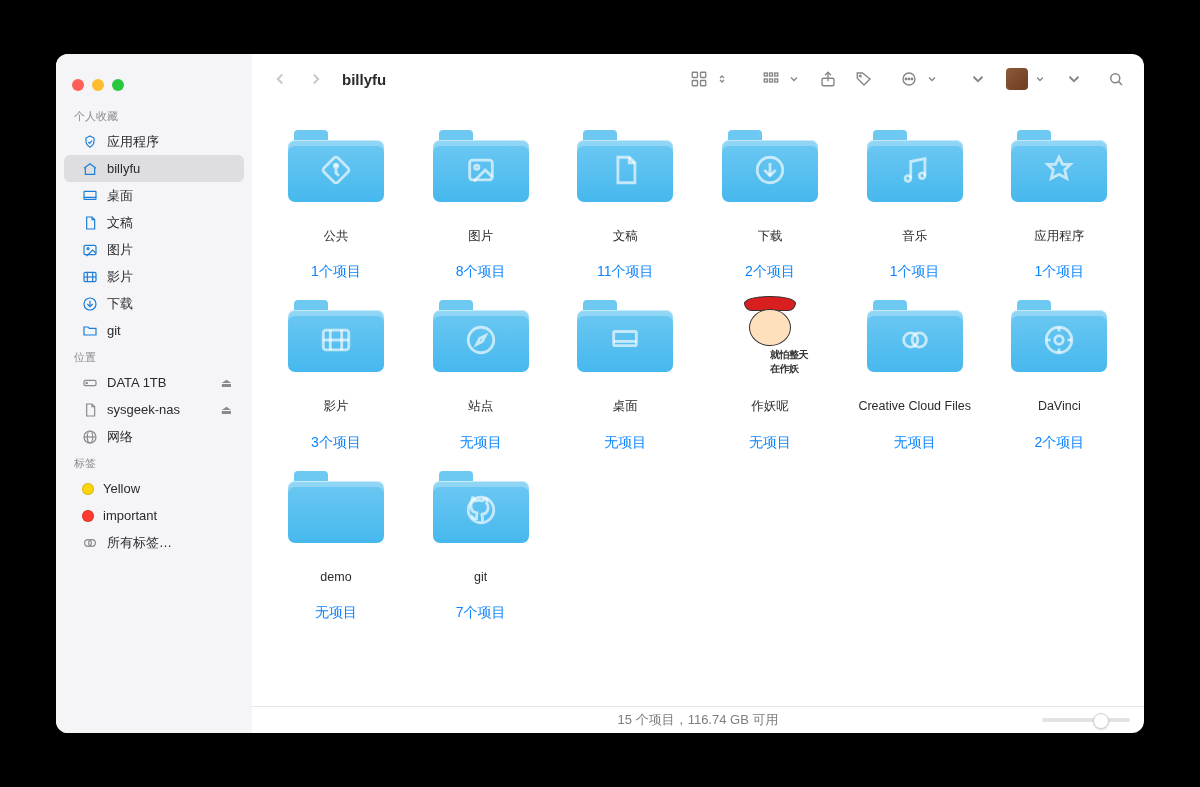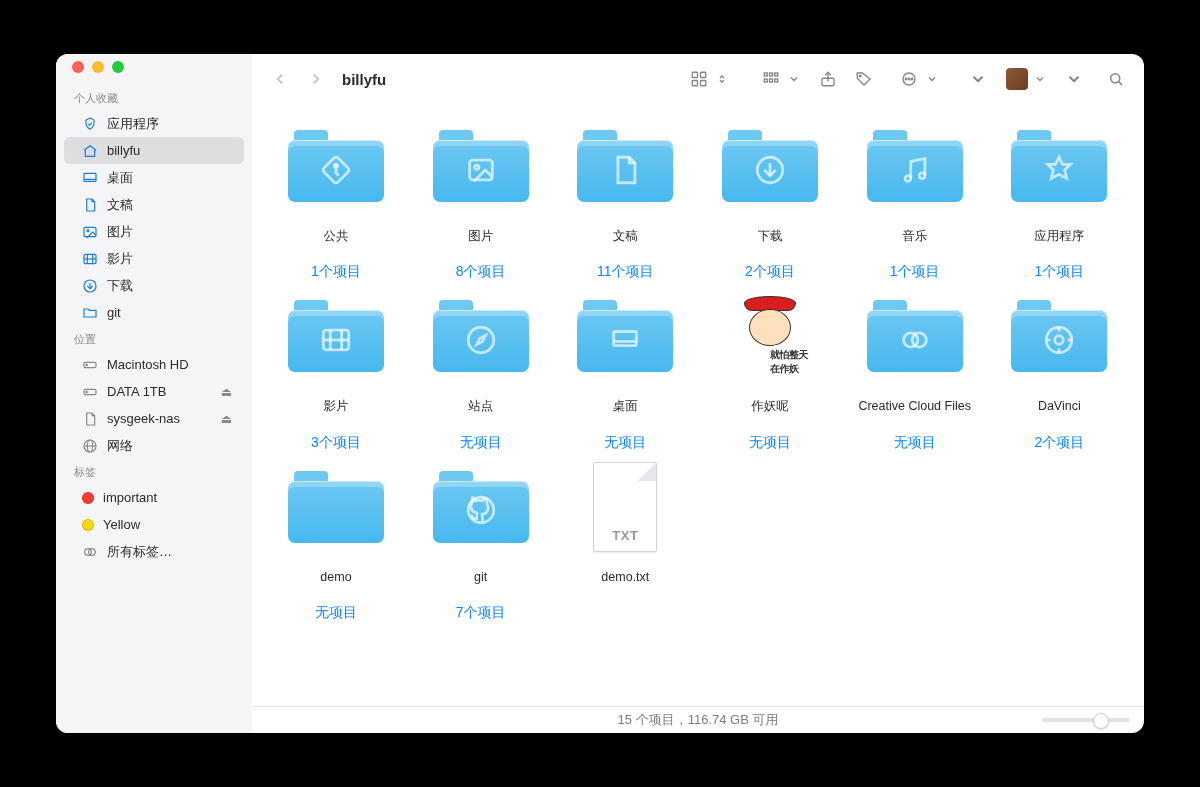--- a/index.html
+++ b/index.html
@@ -26,21 +26,21 @@
     background:var(--window-bg);
     border-radius:12px;
     box-shadow:0 25px 50px rgba(0,0,0,.45);
     display:flex;overflow:hidden;
   }
   
   .sidebar{
     width:196px;flex:0 0 196px;
     background:var(--sidebar-bg);
     display:flex;flex-direction:column;
-    padding-top:3px;
+    padding-top:21px;
   }
   .traffic{display:flex;gap:8px;padding:4px 0 12px 16px;}
   .dot{width:12px;height:12px;border-radius:50%;}
   .dot.r{background:#ff5f57;}
   .dot.y{background:#febc2e;}
   .dot.g{background:#28c840;}
   .sb-section-title{
     color:var(--gray-text);font-size:11px;padding:6px 18px 4px;font-weight:400;
   }
   .sb-item{
@@ -195,29 +195,20 @@
           <span class="sb-label">git</span>
         </div>
         <div class="sb-section-title">位置</div>
         <div class="sb-item">
           <span class="sb-icon gray">
             <svg viewBox="0 0 24 24" fill="none" stroke="currentColor" stroke-width="1.8">
               <rect x="3" y="8" width="18" height="8" rx="2"></rect>
               <circle cx="7" cy="12" r="1" fill="currentColor"></circle>
             </svg>
           </span>
-          <span class="sb-label">Macintosh HD</span>
-        </div>
-        <div class="sb-item">
-          <span class="sb-icon gray">
-            <svg viewBox="0 0 24 24" fill="none" stroke="currentColor" stroke-width="1.8">
-              <rect x="3" y="8" width="18" height="8" rx="2"></rect>
-              <circle cx="7" cy="12" r="1" fill="currentColor"></circle>
-            </svg>
-          </span>
           <span class="sb-label">DATA 1TB</span>
           <span class="sb-trail">⏏</span>
         </div>
         <div class="sb-item">
           <span class="sb-icon gray">
             <svg viewBox="0 0 24 24" fill="none" stroke="currentColor" stroke-width="1.8">
               <path d="M7 3h8l4 4v14H7z"></path>
               <polyline points="15 3 15 7 19 7"></polyline>
             </svg>
           </span>
@@ -229,26 +220,26 @@
             <svg viewBox="0 0 24 24" fill="none" stroke="currentColor" stroke-width="1.8">
               <circle cx="12" cy="12" r="9"></circle>
               <ellipse cx="12" cy="12" rx="4" ry="9"></ellipse>
               <line x1="3" y1="12" x2="21" y2="12"></line>
             </svg>
           </span>
           <span class="sb-label">网络</span>
         </div>
         <div class="sb-section-title">标签</div>
         <div class="sb-item">
+          <span class="tag-dot yellow"></span>
+          <span class="sb-label">Yellow</span>
+        </div>
+        <div class="sb-item">
           <span class="tag-dot red"></span>
           <span class="sb-label">important</span>
-        </div>
-        <div class="sb-item">
-          <span class="tag-dot yellow"></span>
-          <span class="sb-label">Yellow</span>
         </div>
         <div class="sb-item">
           <span class="sb-icon gray">
             <svg viewBox="0 0 24 24" fill="none" stroke="currentColor" stroke-width="1.8">
               <circle cx="9" cy="12" r="5"></circle>
               <circle cx="15" cy="12" r="5"></circle>
             </svg>
           </span>
           <span class="sb-label">所有标签…</span>
         </div>
@@ -562,28 +553,20 @@
                   <span class="glyph"><svg viewBox="0 0 24 24">
                       <circle cx="12" cy="12" r="9"></circle>
                       <path d="M9 18c-3 1-3-2-4-2m8 4v-3c0-1 0-1.5-1-2 3 0 5-1.5 5-5 0-1-.3-2-1-2.7.1-.3.4-1.5-.1-3 0 0-1-.3-3 1.2a10 10 0 0 0-5 0C7 3 6 3.3 6 3.3c-.5 1.5-.2 2.7-.1 3-.7.7-1 1.7-1 2.7 0 3.5 2 5 5 5-1 .5-1 1-1 2v3"></path>
                     </svg></span>
                 </div>
               </div>
             </div>
             <div class="name">git</div>
             <div class="meta">7个项目</div>
           </div>
-          <div class="cell">
-            <div class="thumb">
-              <div class="txtfile">
-                <span class="ext">TXT</span>
-              </div>
-            </div>
-            <div class="name">demo.txt</div>
-          </div>
         </div>
     </div>
 
     <div class="statusbar">
       <span>15 个项目，116.74 GB 可用</span>
       <div class="slider">
           <div class="knob"></div>
         </div>
     </div>
   </div>

